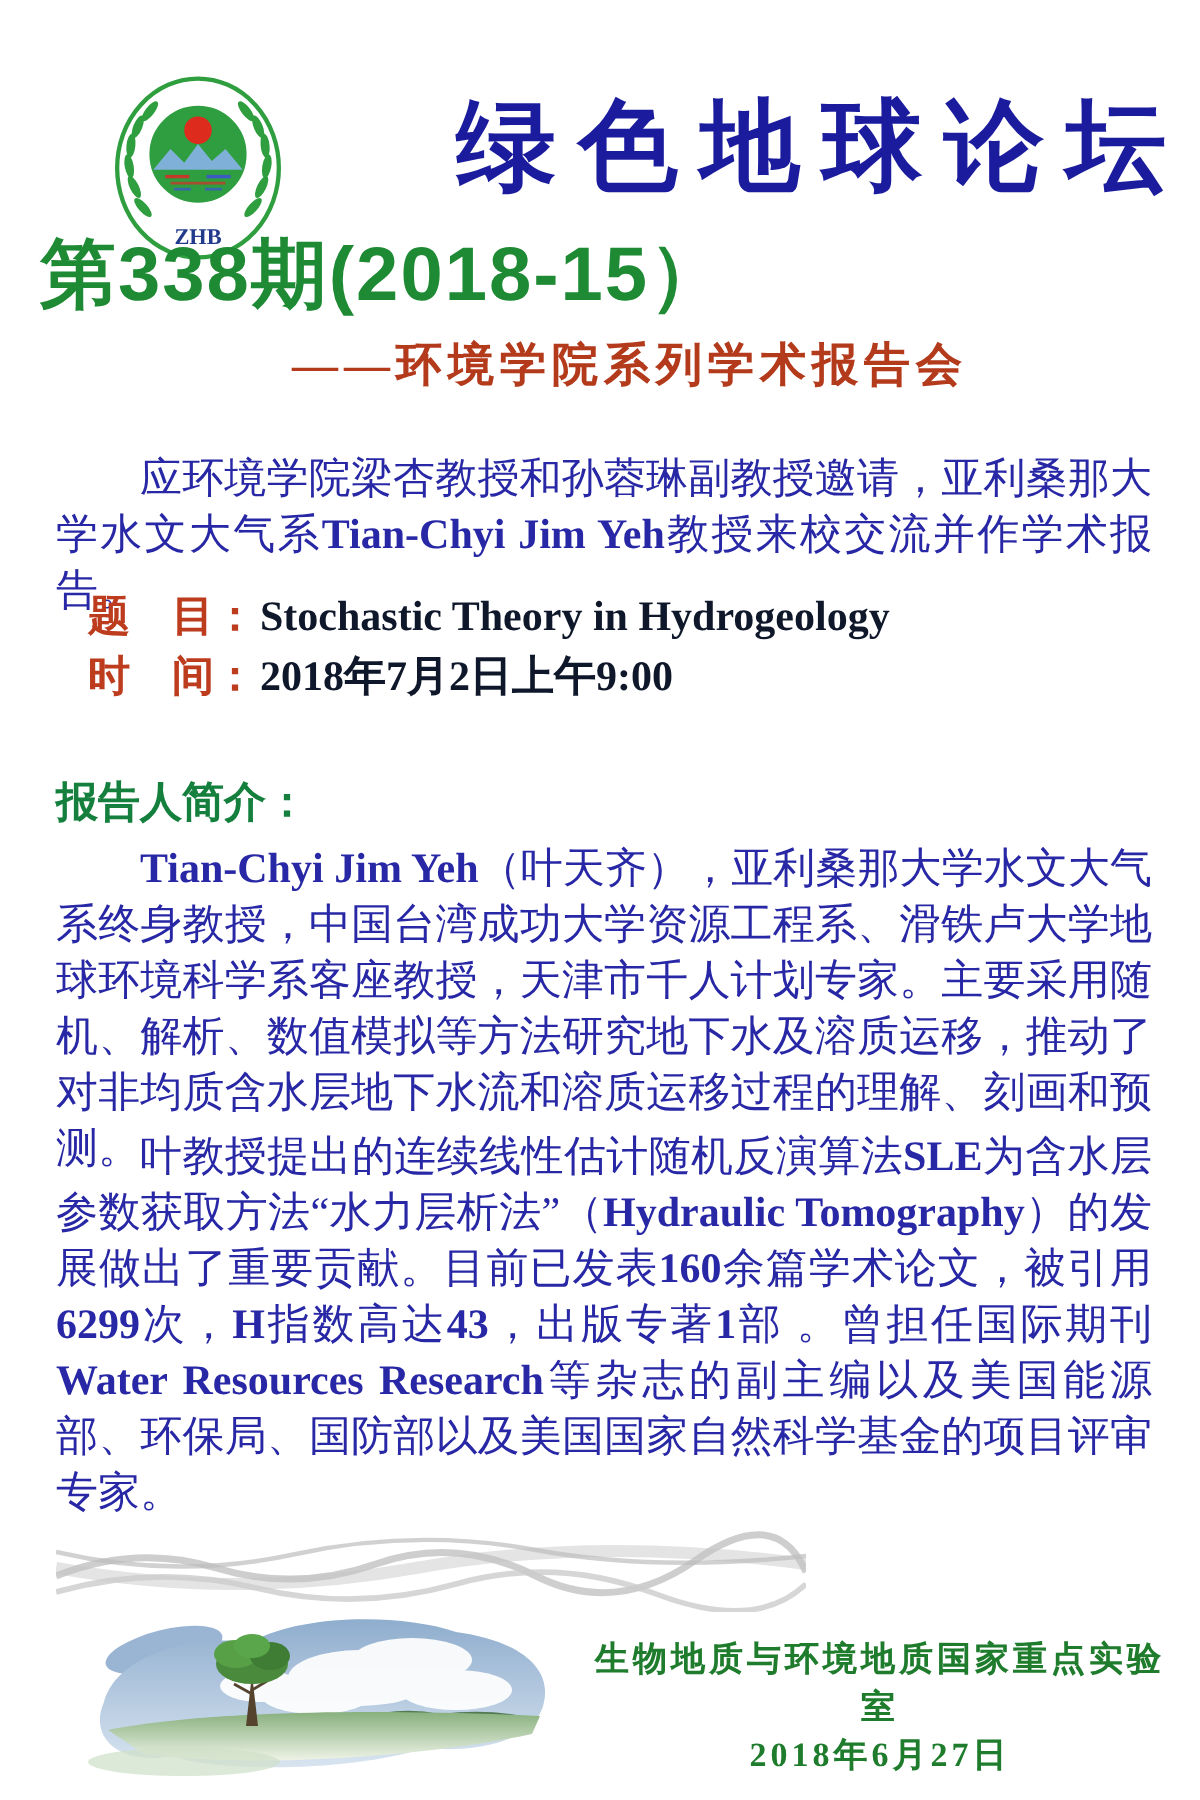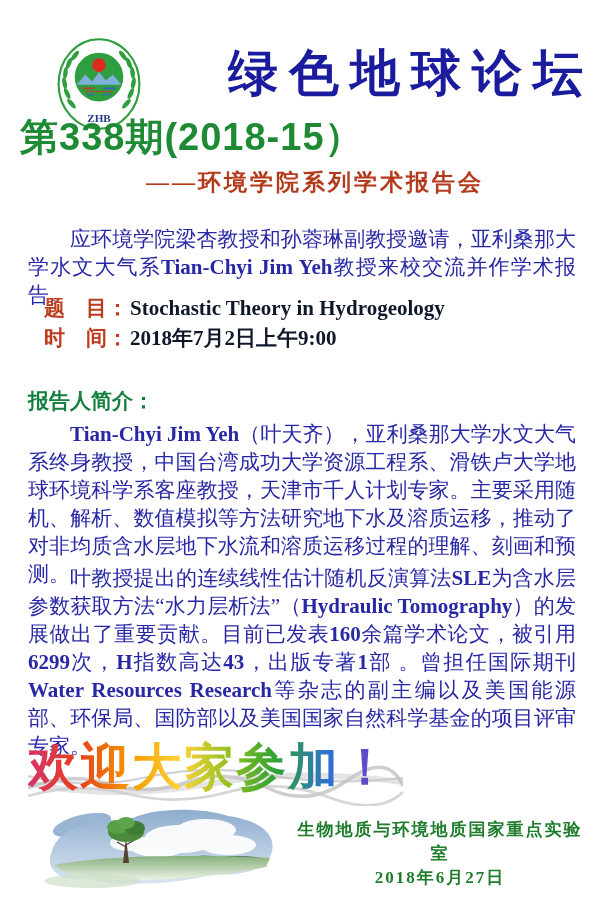--- a/index.html
+++ b/index.html
@@ -126,21 +126,20 @@
 <p class="abs bio1 body-text indent"><span style="font-weight: bold;">Tian-Chyi Jim Yeh</span><span>（叶天齐），亚利桑那大学水文大气系终身教授，中国台湾成功大学资源工程系、滑铁卢大学地球环境科学系客座教授，天津市千人计划专家。主要采用随机、解析、数值模拟等方法研究地下水及溶质运移，推动了对非均质含水层地下水流和溶质运移过程的理解、刻画和预测。</span></p>
 <p class="abs bio2 body-text indent"><span>叶教授提出的连续线性估计随机反演算法</span><span style="font-weight: bold;">SLE</span><span>为含水层参数获取方法“水力层析法”（</span><span style="font-weight: bold;">Hydraulic Tomography</span><span>）的发展做出了重要贡献。目前已发表</span><span style="font-weight: bold;">160</span><span>余篇学术论文，被引用</span><span style="font-weight: bold;">6299</span><span>次，</span><span style="font-weight: bold;">H</span><span>指数高达</span><span style="font-weight: bold;">43</span><span>，出版专著</span><span style="font-weight: bold;">1</span><span>部 。曾担任国际期刊</span><span style="font-weight: bold;">Water Resources Research</span><span>等杂志的副主编以及美国能源部、环保局、国防部以及美国国家自然科学基金的项目评审专家。</span></p>
 
 <div class="abs welcome-wrap">
   <svg class="ribbons" viewBox="0 0 375 42">
     <path d="M0 20 Q 90 36, 180 20 T 375 18" fill="none" stroke="#d2d2d2" stroke-width="6" opacity="0.6"></path>
     <path d="M0 24 Q 40 8, 80 20 T 160 18 T 240 24 T 320 16 T 375 22" fill="none" stroke="#c2c2c2" stroke-width="3.5" opacity="0.8"></path>
     <path d="M0 32 Q 50 18, 100 30 T 200 28 T 300 33 T 375 28" fill="none" stroke="#cccccc" stroke-width="2.8" opacity="0.8"></path>
     <path d="M0 12 Q 60 26, 120 13 T 240 11 T 375 14" fill="none" stroke="#bdbdbd" stroke-width="2.2" opacity="0.7"></path>
   </svg>
-  <span class="welcome">欢迎大家参加！</span>
 </div>
 
 <svg class="abs scene" viewBox="0 0 250 97">
   <defs>
     <linearGradient id="sky" x1="0" y1="0" x2="0" y2="1">
       <stop offset="0" stop-color="#8fadce"></stop>
       <stop offset="1" stop-color="#d8e4f0"></stop>
     </linearGradient>
     <linearGradient id="ground" x1="0" y1="0" x2="0" y2="1">
       <stop offset="0" stop-color="#88b07e"></stop>

